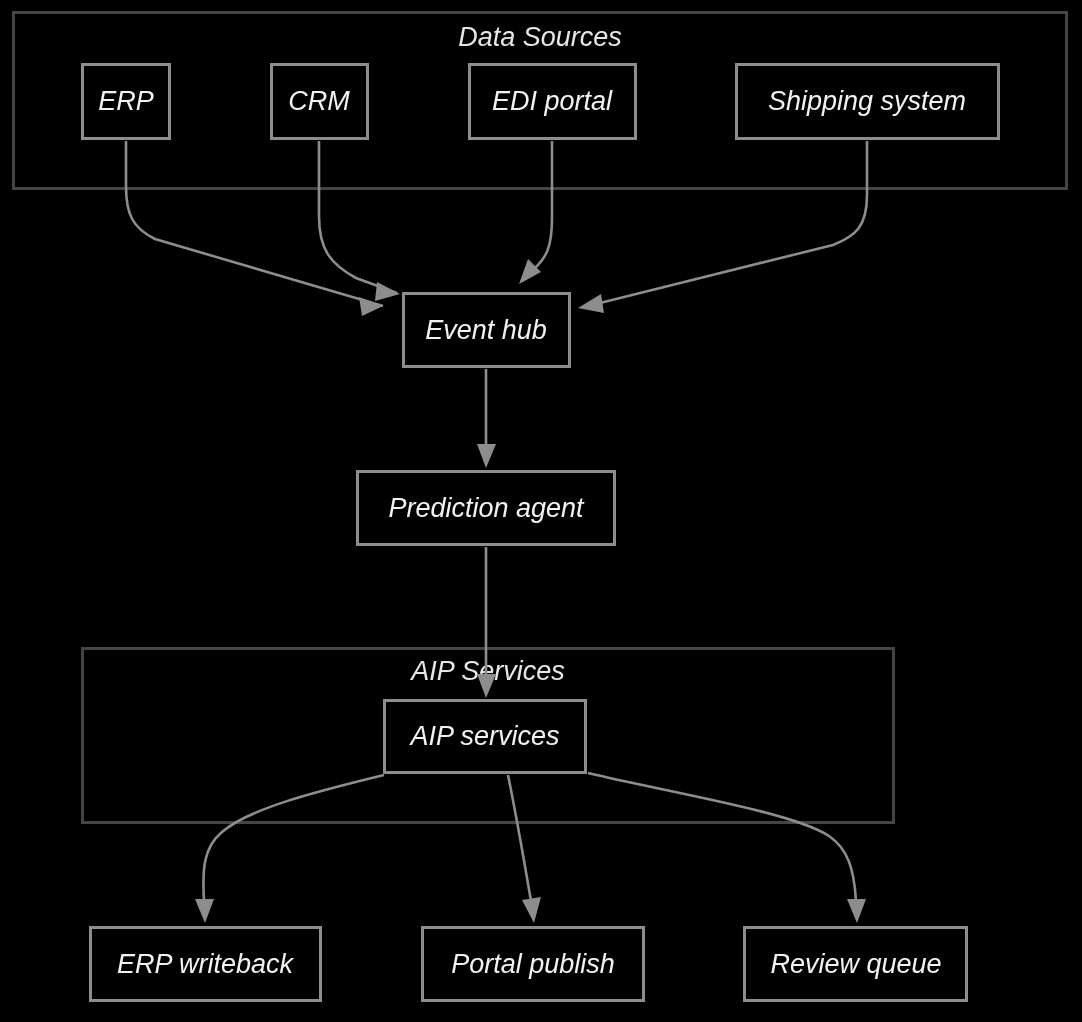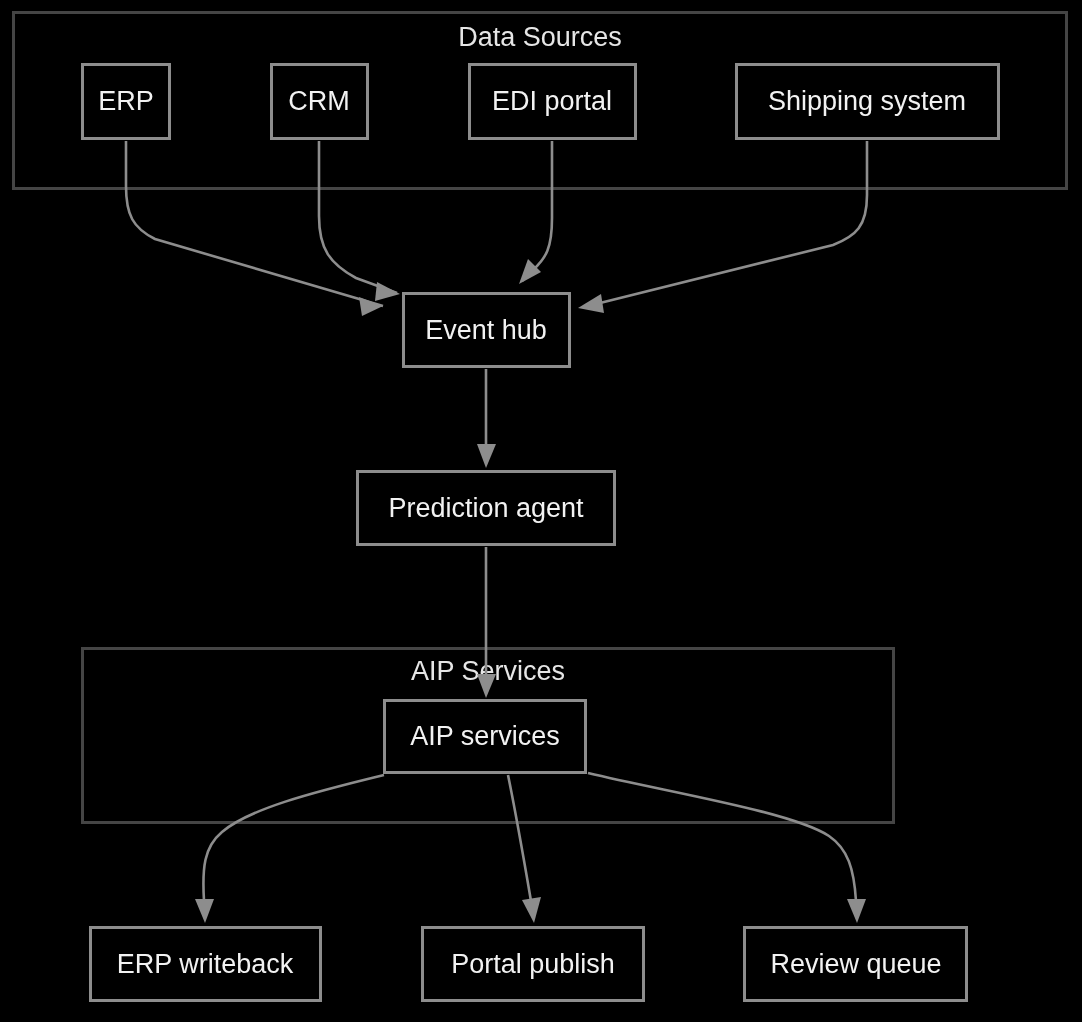--- a/index.html
+++ b/index.html
@@ -12,20 +12,21 @@
     width: 1082px;
     height: 1022px;
     overflow: hidden;
     font-family: "Liberation Sans", sans-serif;
   }
   #diagram-root {
     position: relative;
     width: 1082px;
     height: 1022px;
     background: #000000;
+    font-style: italic;
   }
   svg#flowchart {
     display: block;
     width: 1082px;
     height: 1022px;
     background: #000000;
   }
   .cluster-rect {
     fill: none;
     stroke: #454545;

